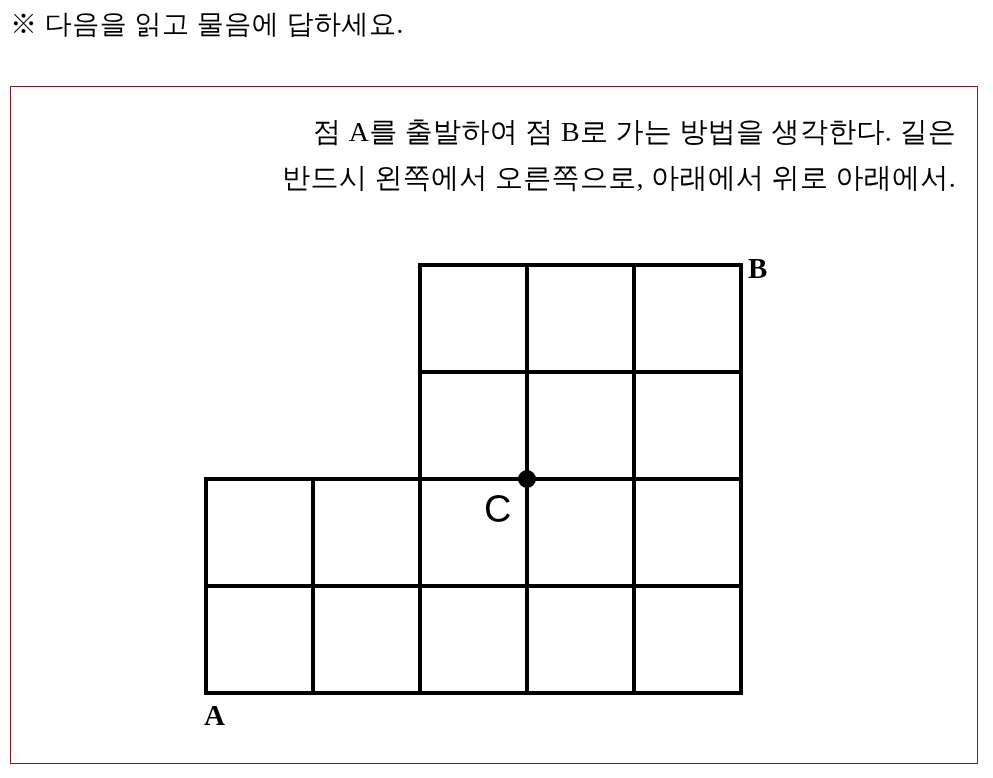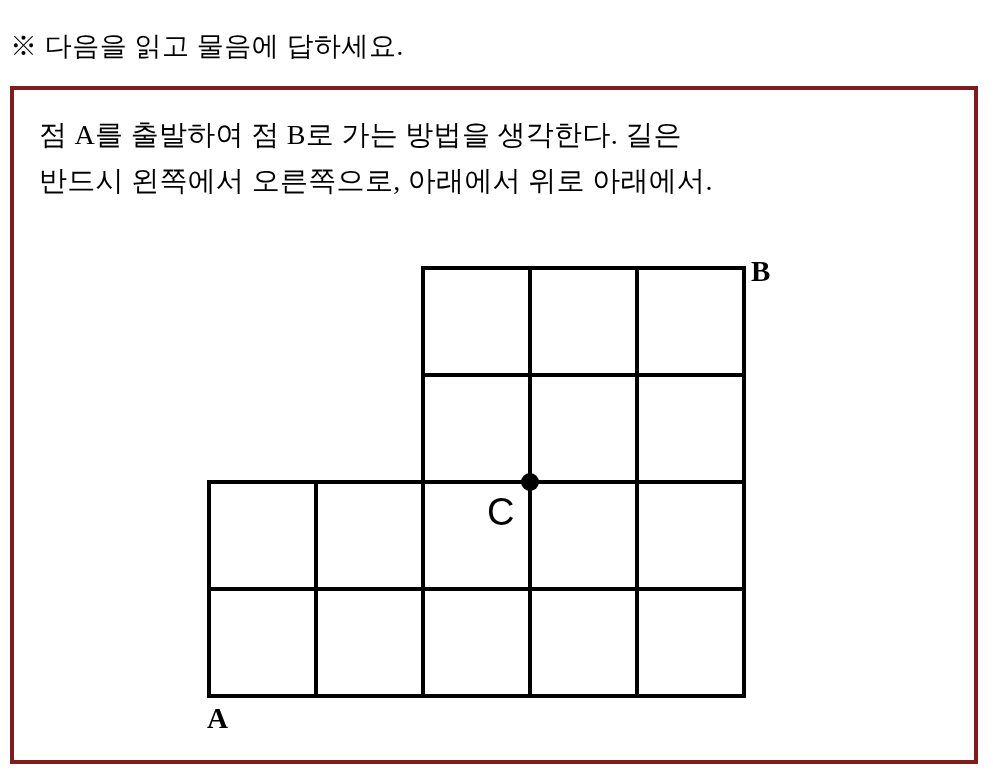--- a/index.html
+++ b/index.html
@@ -25,32 +25,32 @@
   }
 
   .instruction {
     position: absolute;
     left: 10px;
     top: 6px;
     font-size: 27px;
     line-height: 36px;
     letter-spacing: 0.5px;
     white-space: nowrap;
-    margin-top: 22px;
   }
 
   .problem-box {
     position: absolute;
     left: 10px;
     top: 86px;
     width: 968px;
     height: 678px;
-    border: 4px solid #7f1d1d;
+    border: 1px solid #7f1d1d;
     box-sizing: border-box;
     background: #ffffff;
+    text-align: right;
   }
 
   .problem-text {
     position: absolute;
     left: 25px;
     top: 22px;
     width: 920px;
     font-size: 28px;
     line-height: 46px;
     letter-spacing: 0.3px;

